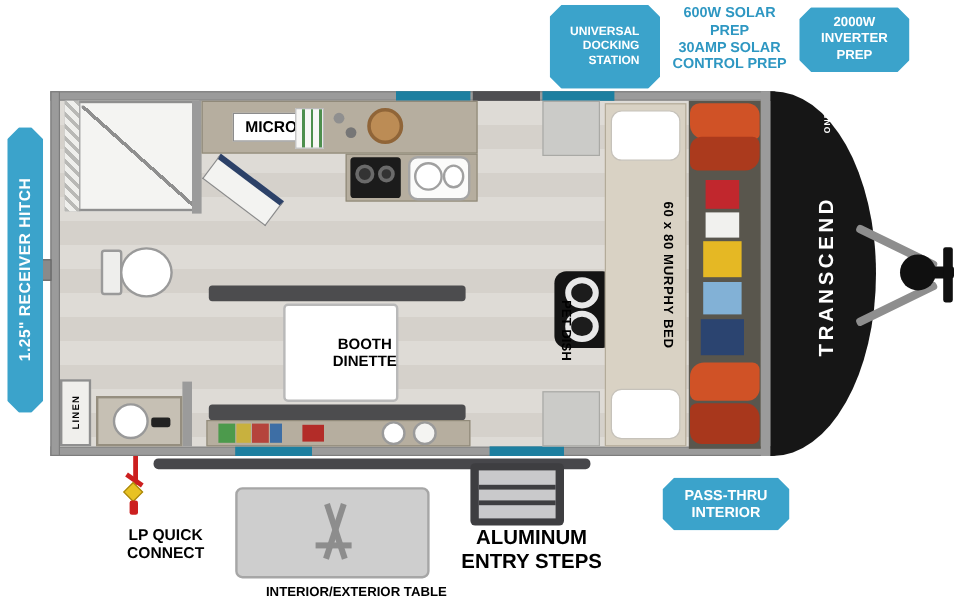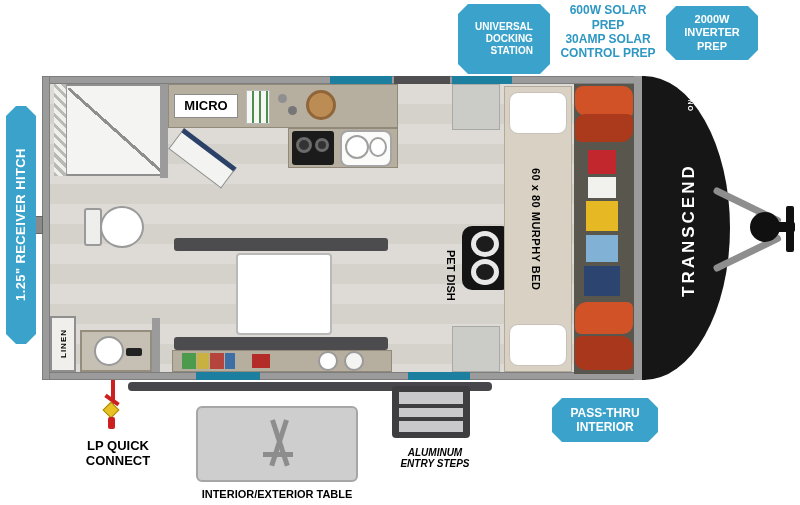--- a/index.html
+++ b/index.html
@@ -5,21 +5,21 @@
   html,body{margin:0;padding:0;background:#fff;}
   #stage{position:relative;width:800px;height:505px;background:#fff;overflow:hidden;
          font-family:"Liberation Sans",sans-serif;}
   .abs{position:absolute;box-sizing:border-box;}
   .flexc{display:flex;align-items:center;justify-content:center;text-align:center;}
   .pre{white-space:pre-line;}
   .callout{background:#3BA3CB;color:#fff;font-weight:bold;line-height:1.2;
            clip-path:polygon(10px 0,calc(100% - 10px) 0,100% 10px,100% calc(100% - 10px),
            calc(100% - 10px) 100%,10px 100%,0 calc(100% - 10px),0 10px);}
   .callout-white{background:#ffffff;color:#2E97C2;}
-  .lbl{color:#000;font-weight:bold;line-height:1.15;}
+  .lbl{color:#000;font-weight:bold;line-height:1.15;margin-left:20px;}
   .vup{writing-mode:vertical-rl;transform:rotate(180deg);}
   .vdown{writing-mode:vertical-rl;}
 
   
   #wall-top{left:42px;top:76px;width:604px;height:8px;background:#9b9b9b;border:1px solid #7d7d7d;}
   #wall-bottom{left:42px;top:372px;width:604px;height:8px;background:#9b9b9b;border:1px solid #7d7d7d;}
   #wall-left{left:42px;top:76px;width:8px;height:304px;background:#9b9b9b;border:1px solid #7d7d7d;}
   #floor{left:50px;top:84px;width:584px;height:288px;
          background:repeating-linear-gradient(180deg,#dedbd6 0 20px,#d5d1cb 20px 40px),
                     repeating-linear-gradient(90deg,rgba(110,100,90,0.12) 0 1px,transparent 1px 46px);}
@@ -128,21 +128,21 @@
   #label-awning{left:240px;top:392px;width:140px;height:16px;font-size:13px;}
   #lp-hose{left:111px;top:380px;width:4px;height:24px;background:#cc1f1f;}
   #lp-hose2{left:104px;top:398px;width:16px;height:4px;background:#cc1f1f;transform:rotate(35deg);}
   #lp-fitting{left:105px;top:404px;width:12px;height:12px;background:#e8c222;border:1px solid #a8860f;transform:rotate(45deg);}
   #lp-nozzle{left:108px;top:417px;width:7px;height:12px;background:#cc1f1f;border-radius:2px;}
   #label-lp{left:66px;top:438px;width:104px;height:32px;font-size:13px;}
   #steps-frame{left:392px;top:386px;width:78px;height:52px;background:#3e3e41;border-radius:4px;}
   #steps-inner{left:399px;top:392px;width:64px;height:40px;background:#c9c9cb;}
   #tread-1{left:399px;top:404px;width:64px;height:4px;background:#3e3e41;}
   #tread-2{left:399px;top:417px;width:64px;height:4px;background:#3e3e41;}
-  #label-steps{left:372px;top:442px;width:126px;height:32px;font-size:10px;font-style:italic;}
+  #label-steps{left:360px;top:442px;width:126px;height:32px;font-size:17px;}
   #table-graphic{left:196px;top:406px;width:162px;height:76px;background:#cecece;border:2px solid #a6a6a6;border-radius:6px;}
   #table-leg-l{left:270px;top:420px;width:5px;height:48px;background:#8d8d8d;transform:rotate(-18deg);transform-origin:top center;}
   #table-leg-r{left:284px;top:420px;width:5px;height:48px;background:#8d8d8d;transform:rotate(18deg);transform-origin:top center;}
   #table-leg-bar{left:263px;top:452px;width:30px;height:5px;background:#8d8d8d;}
   #label-table{left:176px;top:486px;width:202px;height:16px;font-size:11px;}
 </style>
 </head>
 <body>
 
 <div id="stage">
@@ -205,20 +205,22 @@
   <div class="abs" id="burner-1"></div>
   <div class="abs" id="burner-2"></div>
   <div class="abs" id="kitchen-sink"></div>
   <div class="abs" id="sink-basin-1"></div>
   <div class="abs" id="sink-basin-2"></div>
   <div class="abs" id="refer-door"></div>
 
   <div class="abs" id="bench-top"></div>
   <div class="abs" id="bench-bottom"></div>
   <div class="abs" id="dinette-table"></div>
+  <div class="abs flexc pre lbl" id="label-dinette">BOOTH
+DINETTE</div>
   <div class="abs" id="sideboard"></div>
   <div class="abs" id="game-1"></div>
   <div class="abs" id="game-2"></div>
   <div class="abs" id="game-3"></div>
   <div class="abs" id="game-4"></div>
   <div class="abs" id="book-red"></div>
   <div class="abs" id="plate-1"></div>
   <div class="abs" id="plate-2"></div>
 
   <div class="abs" id="storage-top"></div>

